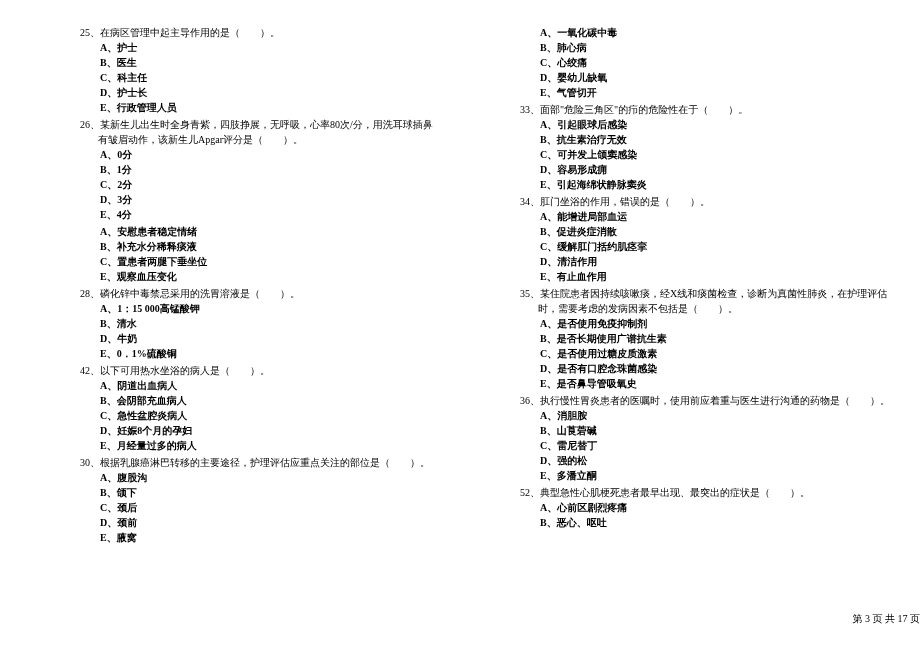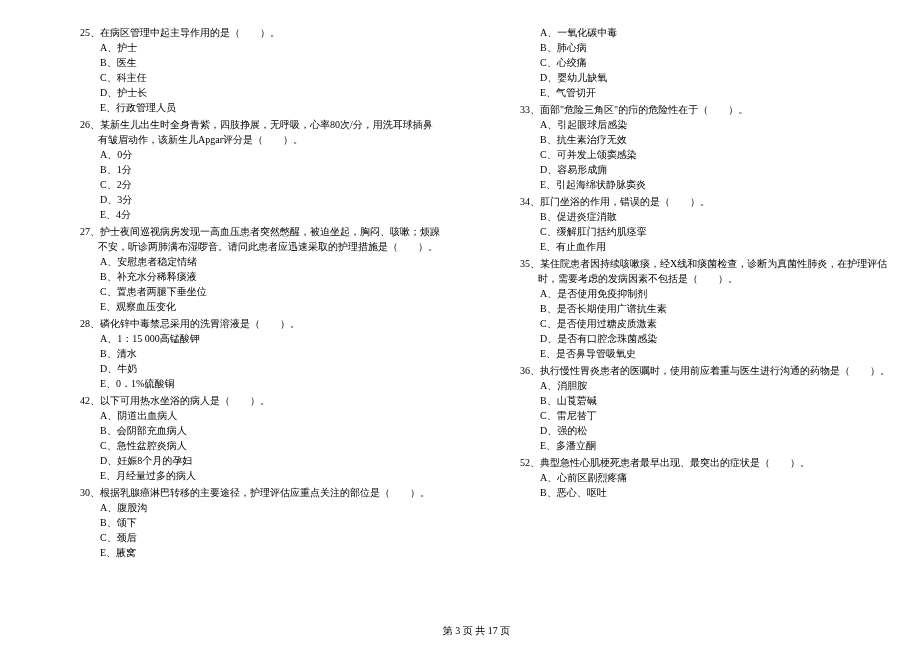--- a/index.html
+++ b/index.html
@@ -27,29 +27,30 @@
     .question {
       margin-bottom: 2px;
       line-height: 1.5;
     }
     .q-title {
       text-indent: -18px;
       padding-left: 18px;
     }
     .options {
       padding-left: 20px;
+      font-weight: bold;
     }
     .option {
       line-height: 1.5;
     }
     .footer {
       position: absolute;
-      bottom: 12px;
+      bottom: 24px;
       width: 100%;
-      text-align: center;
+      text-align: right;
       font-size: 10px;
       padding-left: 33px;
     }
   </style>
 </head>
 <body>
 
 <div class="page">
   <div class="column left" id="left-col">
       <div class="question">
@@ -66,21 +67,20 @@
         <div class="q-title">26、某新生儿出生时全身青紫，四肢挣展，无呼吸，心率80次/分，用洗耳球插鼻有皱眉动作，该新生儿Apgar评分是（　　）。</div>
         <div class="options">
           <div class="option">A、0分</div>
           <div class="option">B、1分</div>
           <div class="option">C、2分</div>
           <div class="option">D、3分</div>
           <div class="option">E、4分</div>
         </div>
       </div>
       <div class="question">
-        <div class="q-title">27、护士夜间巡视病房发现一高血压患者突然憋醒，被迫坐起，胸闷、咳嗽；烦躁不安，听诊两肺满布湿啰音。请问此患者应迅速采取的护理措施是（　　）。</div>
         <div class="options">
           <div class="option">A、安慰患者稳定情绪</div>
           <div class="option">B、补充水分稀释痰液</div>
           <div class="option">C、置患者两腿下垂坐位</div>
           <div class="option">E、观察血压变化</div>
         </div>
       </div>
       <div class="question">
         <div class="q-title">28、磷化锌中毒禁忌采用的洗胃溶液是（　　）。</div>
         <div class="options">
@@ -99,20 +99,21 @@
           <div class="option">D、妊娠8个月的孕妇</div>
           <div class="option">E、月经量过多的病人</div>
         </div>
       </div>
       <div class="question">
         <div class="q-title">30、根据乳腺癌淋巴转移的主要途径，护理评估应重点关注的部位是（　　）。</div>
         <div class="options">
           <div class="option">A、腹股沟</div>
           <div class="option">B、颌下</div>
           <div class="option">C、颈后</div>
+          <div class="option">D、颈前</div>
           <div class="option">E、腋窝</div>
         </div>
       </div>
     </div>
   <div class="column right" id="right-col">
       <div class="question">
         <div class="options">
           <div class="option">A、一氧化碳中毒</div>
           <div class="option">B、肺心病</div>
           <div class="option">C、心绞痛</div>
@@ -126,22 +127,24 @@
           <div class="option">A、引起眼球后感染</div>
           <div class="option">B、抗生素治疗无效</div>
           <div class="option">C、可并发上颌窦感染</div>
           <div class="option">D、容易形成痈</div>
           <div class="option">E、引起海绵状静脉窦炎</div>
         </div>
       </div>
       <div class="question">
         <div class="q-title">34、肛门坐浴的作用，错误的是（　　）。</div>
         <div class="options">
+          <div class="option">A、能增进局部血运</div>
           <div class="option">B、促进炎症消散</div>
           <div class="option">C、缓解肛门括约肌痉挛</div>
+          <div class="option">D、清洁作用</div>
           <div class="option">E、有止血作用</div>
         </div>
       </div>
       <div class="question">
         <div class="q-title">35、某住院患者因持续咳嗽痰，经X线和痰菌检查，诊断为真菌性肺炎，在护理评估时，需要考虑的发病因素不包括是（　　）。</div>
         <div class="options">
           <div class="option">A、是否使用免疫抑制剂</div>
           <div class="option">B、是否长期使用广谱抗生素</div>
           <div class="option">C、是否使用过糖皮质激素</div>
           <div class="option">D、是否有口腔念珠菌感染</div>

